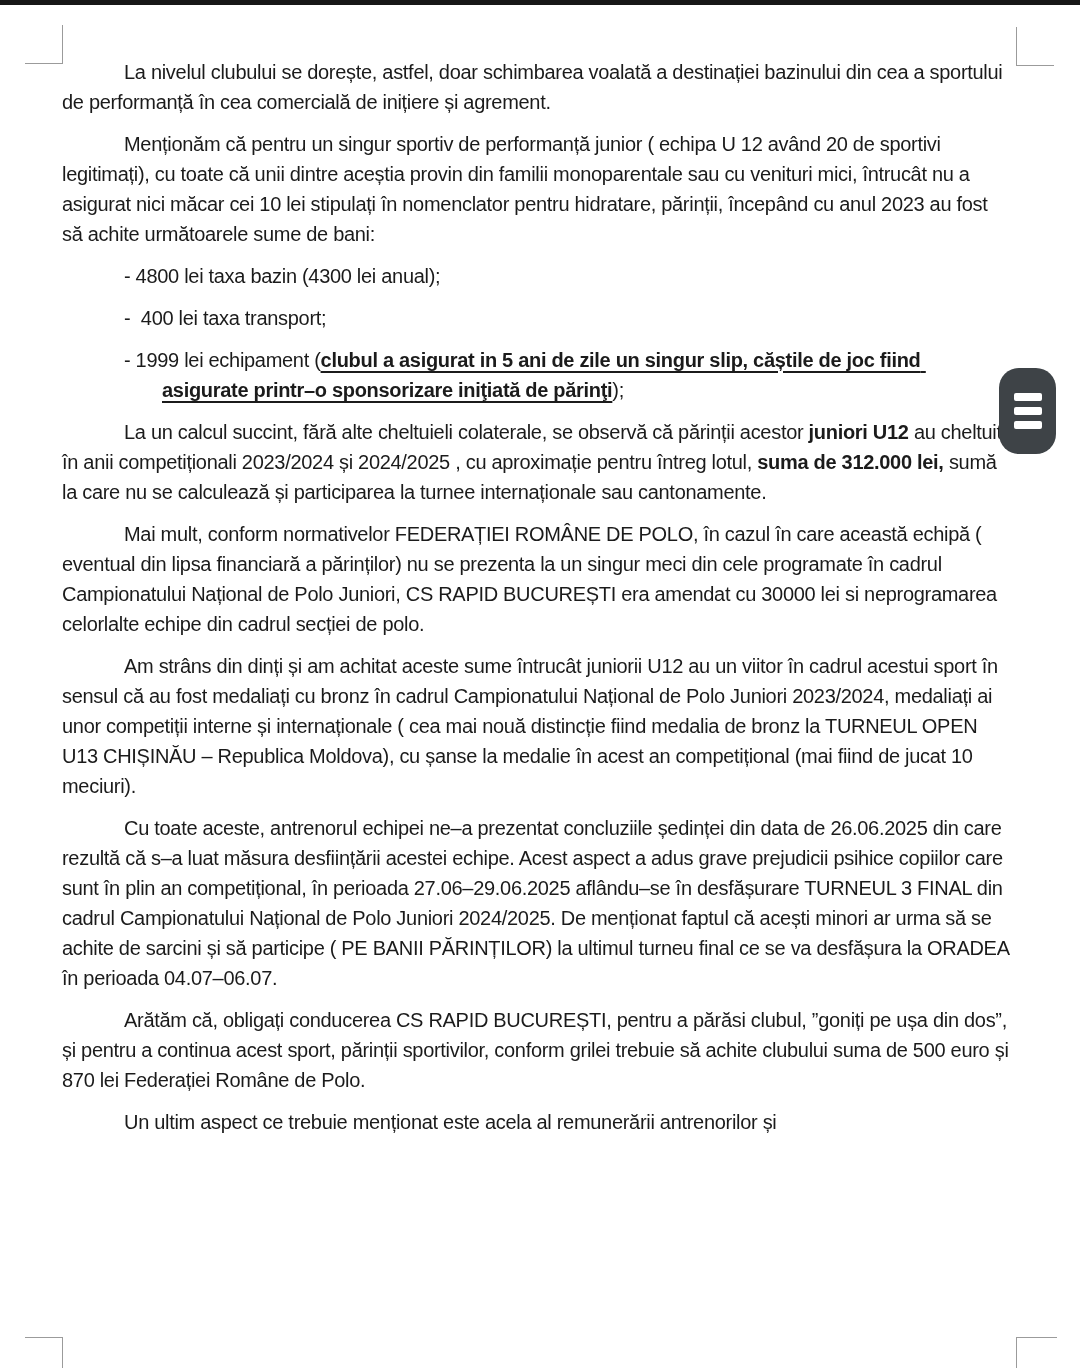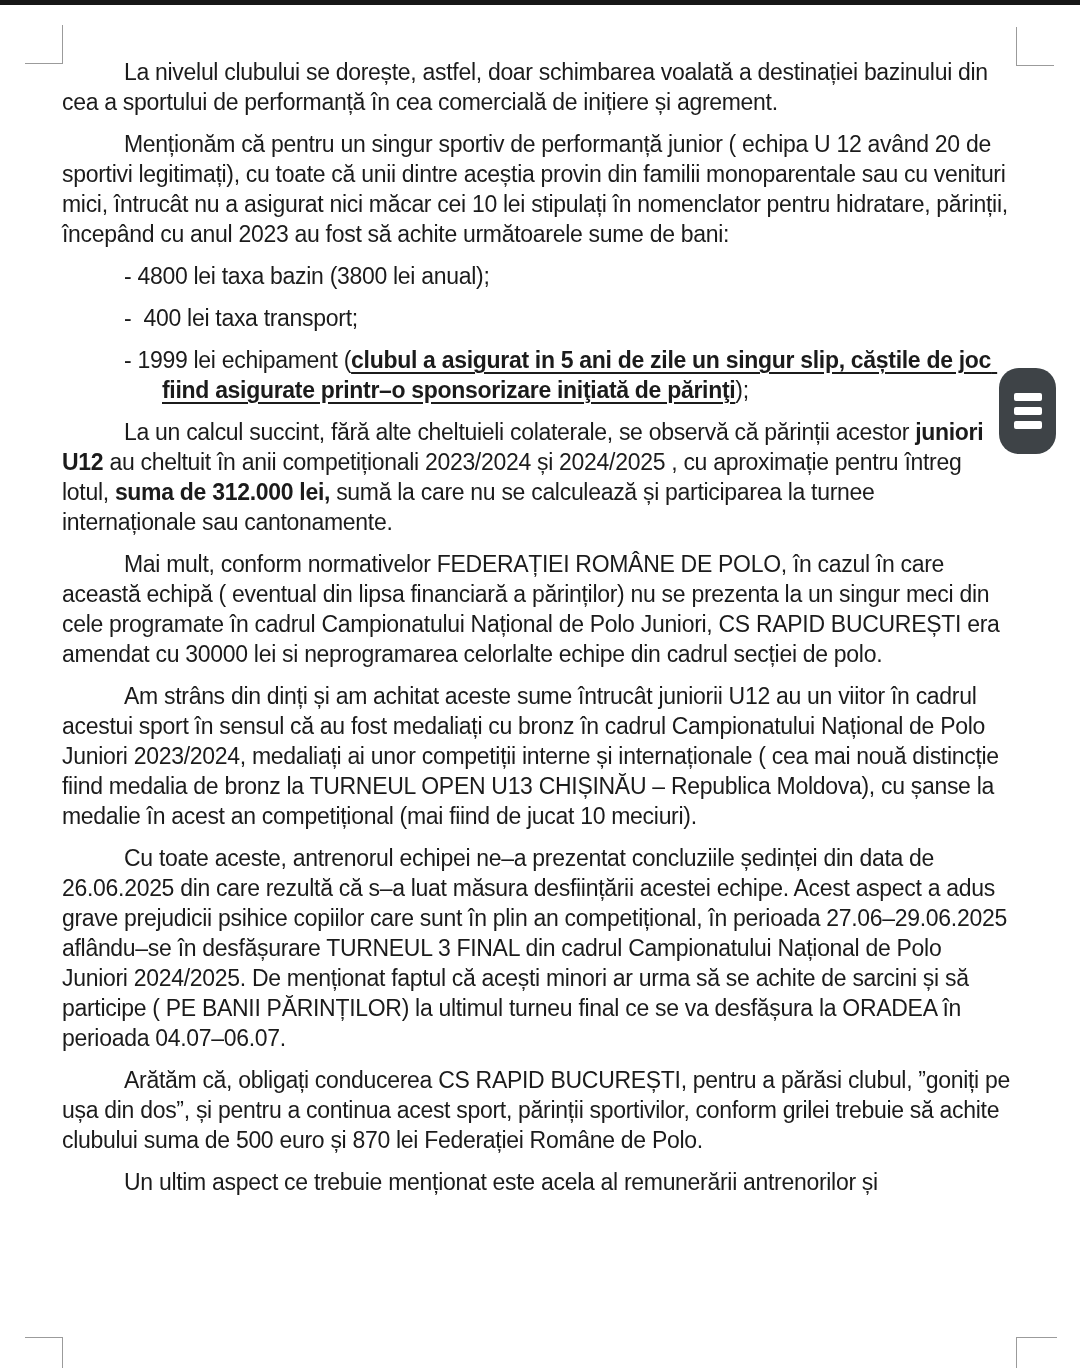--- a/index.html
+++ b/index.html
@@ -8,21 +8,21 @@
     font-family:"Liberation Sans",sans-serif;color:#1b1b1b;overflow:hidden;
   }
   #top-edge-bar{position:absolute;left:0;top:0;width:1080px;height:5px;background:#171717;}
   .mark{position:absolute;border:0 solid #9b9b9b;}
   .mark.tl{left:25px;top:25px;width:37px;height:38px;border-right-width:1px;border-bottom-width:1px;}
   .mark.tr{left:1016px;top:27px;width:37px;height:38px;border-left-width:1px;border-bottom-width:1px;}
   .mark.bl{left:25px;top:1337px;width:37px;height:31px;border-right-width:1px;border-top-width:1px;}
   .mark.br{left:1016px;top:1337px;width:40px;height:31px;border-left-width:1px;border-top-width:1px;}
   article{
     position:absolute;left:62px;top:57px;width:948px;
-    font-size:23px;line-height:30px;letter-spacing:-0.3px;text-align:left;
+    font-size:20px;line-height:30px;letter-spacing:-0.3px;text-align:left;
   }
   .para{margin:0 0 12px 0;text-indent:62px;}
   .bullet{margin:0 0 12px 62px;padding-left:38px;text-indent:-38px;white-space:pre-wrap;}
   .para:last-child{margin-bottom:9px;}
   .b{font-weight:700;}
   .u{text-decoration:underline;text-decoration-thickness:2px;text-underline-offset:4px;}
   #menu-btn{
     position:absolute;left:999px;top:368px;width:57px;height:86px;
     background:#3e4347;border-radius:20px;border:none;cursor:pointer;
     display:flex;flex-direction:column;justify-content:center;align-items:center;gap:6px;padding:0;
@@ -36,21 +36,21 @@
   <div id="top-edge-bar"></div>
 
   <div class="mark tl"></div>
   <div class="mark tr"></div>
   <div class="mark bl"></div>
   <div class="mark br"></div>
 
   <article>
       <p class="para"><span>La nivelul clubului se dorește, astfel, doar schimbarea voalată a destinației bazinului din cea a sportului de performanță în cea comercială de inițiere și agrement.</span></p>
       <p class="para"><span>Menționăm că pentru un singur sportiv de performanță junior ( echipa U 12 având 20 de sportivi legitimați), cu toate că unii dintre aceștia provin din familii monoparentale sau cu venituri mici, întrucât nu a asigurat nici măcar cei 10 lei stipulați în nomenclator pentru hidratare, părinții, începând cu anul 2023 au fost să achite următoarele sume de bani:</span></p>
-      <p class="bullet"><span>- 4800 lei taxa bazin (3800 lei anual);</span></p>
+      <p class="bullet"><span>- 4800 lei taxa bazin (4300 lei anual);</span></p>
       <p class="bullet"><span>-  400 lei taxa transport;</span></p>
       <p class="bullet"><span>- 1999 lei echipament (</span><span class="b u">clubul a asigurat in 5 ani de zile un singur slip, căștile de joc fiind asigurate printr–o sponsorizare iniţiată de părinţi</span><span>);</span></p>
       <p class="para"><span>La un calcul succint, fără alte cheltuieli colaterale, se observă că părinții acestor </span><span class="b">juniori U12</span><span> au cheltuit în anii competiționali 2023/2024 și 2024/2025 , cu aproximație pentru întreg lotul, </span><span class="b">suma de 312.000 lei,</span><span> sumă la care nu se calculează și participarea la turnee internaționale sau cantonamente.</span></p>
       <p class="para"><span>Mai mult, conform normativelor FEDERAȚIEI ROMÂNE DE POLO, în cazul în care această echipă ( eventual din lipsa financiară a părinților) nu se prezenta la un singur meci din cele programate în cadrul Campionatului Național de Polo Juniori, CS RAPID BUCUREȘTI era amendat cu 30000 lei si neprogramarea celorlalte echipe din cadrul secției de polo.</span></p>
       <p class="para"><span>Am strâns din dinți și am achitat aceste sume întrucât juniorii U12 au un viitor în cadrul acestui sport în sensul că au fost medaliați cu bronz în cadrul Campionatului Național de Polo Juniori 2023/2024, medaliați ai unor competiții interne și internaționale ( cea mai nouă distincție fiind medalia de bronz la TURNEUL OPEN U13 CHIȘINĂU – Republica Moldova), cu șanse la medalie în acest an competițional (mai fiind de jucat 10 meciuri).</span></p>
       <p class="para"><span>Cu toate aceste, antrenorul echipei ne–a prezentat concluziile ședinței din data de 26.06.2025 din care rezultă că s–a luat măsura desființării acestei echipe. Acest aspect a adus grave prejudicii psihice copiilor care sunt în plin an competițional, în perioada 27.06–29.06.2025 aflându–se în desfășurare TURNEUL 3 FINAL din cadrul Campionatului Național de Polo Juniori 2024/2025. De menționat faptul că acești minori ar urma să se achite de sarcini și să participe ( PE BANII PĂRINȚILOR) la ultimul turneu final ce se va desfășura la ORADEA în perioada 04.07–06.07.</span></p>
       <p class="para"><span>Arătăm că, obligați conducerea CS RAPID BUCUREȘTI, pentru a părăsi clubul, ”goniți pe ușa din dos”, și pentru a continua acest sport, părinții sportivilor, conform grilei trebuie să achite clubului suma de 500 euro și 870 lei Federației Române de Polo.</span></p>
       <p class="para"><span>Un ultim aspect ce trebuie menționat este acela al remunerării antrenorilor și</span></p>
     </article>
 

